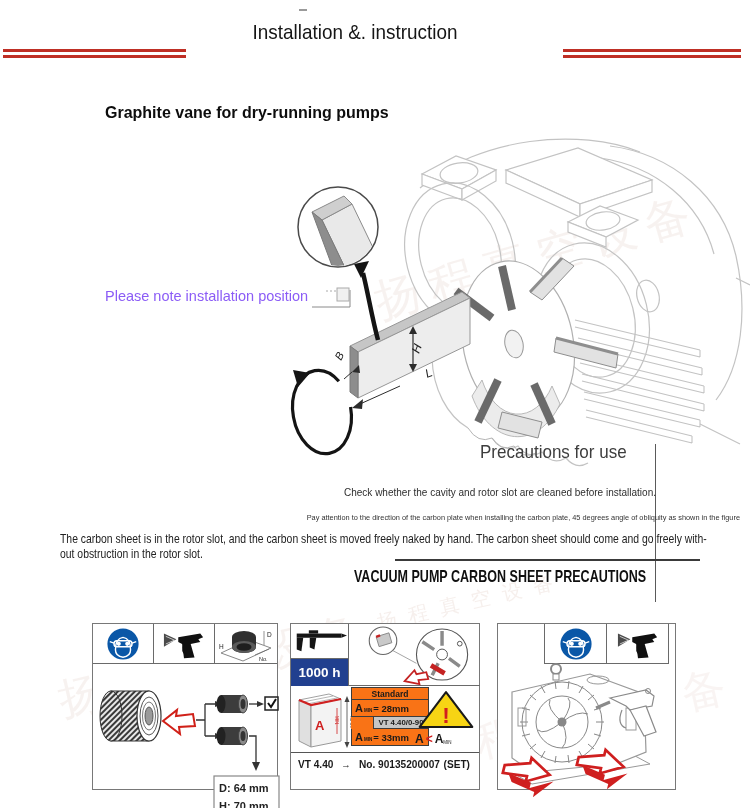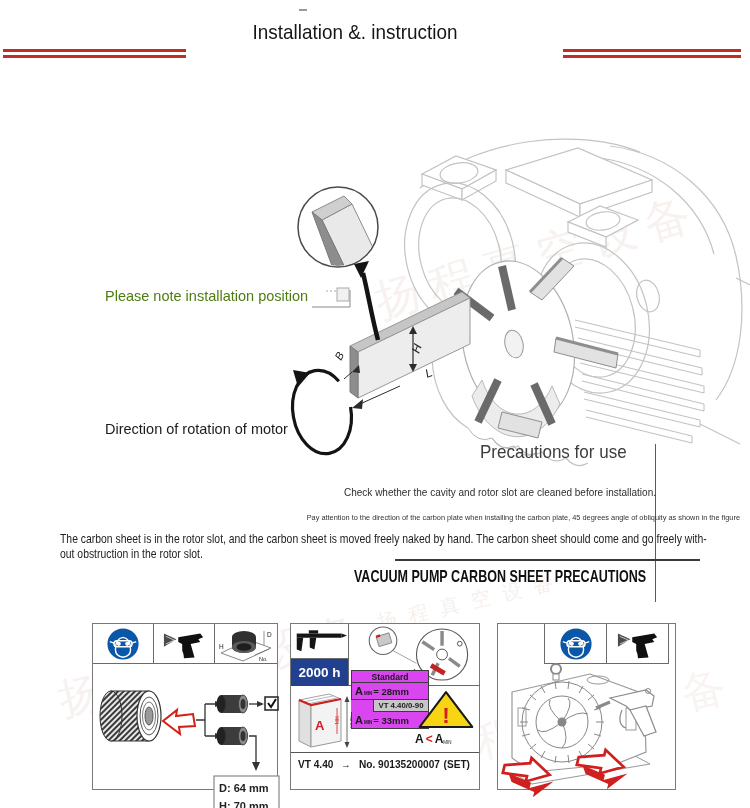--- a/index.html
+++ b/index.html
@@ -7,21 +7,21 @@
         font-family:"Liberation Sans",sans-serif;color:#1a1a1a;}
   .abs{position:absolute;}
   .nowrap{white-space:nowrap;}
   .redline{position:absolute;height:3px;background:#bf2f25;}
   .panel{position:absolute;top:623px;height:167px;border:1px solid #787878;background:#fff;box-sizing:border-box;overflow:visible;}
   .cell{box-sizing:border-box;border-right:1px solid #6a6a6a;border-bottom:1px solid #6a6a6a;
         display:flex;align-items:center;justify-content:center;background:#fff;}
   .wm{position:absolute;color:#c9a08f;opacity:.13;font-size:44px;letter-spacing:9px;
       transform:rotate(-13deg);white-space:nowrap;pointer-events:none;}
   svg{overflow:visible;}
-  .tbl{position:absolute;left:60px;top:46px;width:78px;background:#d946ef;font-family:"Liberation Sans",sans-serif;}
+  .tbl{position:absolute;left:60px;top:63px;width:78px;background:#f97316;font-family:"Liberation Sans",sans-serif;}
   .tbl>div{box-sizing:border-box;border:1px solid #3c3c3c;border-top:none;display:flex;align-items:center;justify-content:center;}
   .tbl .t-head{border-top:1.5px solid #3c3c3c;height:13px;font-size:8.5px;font-weight:bold;}
   .t-r{height:17px;font-size:9.5px;font-weight:bold;justify-content:flex-start!important;padding-left:3px;}
   .t-var{height:12px;background:#c6c6c6;font-size:7.8px;font-weight:bold;margin-left:22px;}
   .amin{font-size:11px;font-weight:bold;}
   .sub{font-size:4.5px;align-self:flex-end;margin:0 1px 3px 1px;}
 </style>
 </head>
 <body>
 
@@ -52,20 +52,21 @@
 
   <div class="abs" style="left:299px;top:9px;width:8px;height:2px;background:#9a9a9a;"></div>
   <div class="redline" style="left:3px;top:49px;width:183px;"></div>
   <div class="redline" style="left:3px;top:55px;width:183px;"></div>
   <div class="redline" style="left:563px;top:49px;width:178px;"></div>
   <div class="redline" style="left:563px;top:55px;width:178px;"></div>
 
   <div class="abs nowrap" style="left:355px;top:20px;font-size:21px;color:#161616;transform:translateX(-50%) scaleX(0.9);">Installation &amp;. instruction</div>
 
   <div class="abs" style="left:105px;top:102px;font-size:16px;font-weight:bold;line-height:22px;color:#0d0d0d;">
+    <div class="nowrap">Graphite vane for dry-running pumps</div>
   </div>
 
   <svg class="abs" style="left:0;top:128px;" width="750" height="345" viewBox="0 0 750 345">
 
     <text x="380" y="190" transform="rotate(-16 380 190)" font-size="46" letter-spacing="10" fill="#c9a08f" opacity="0.13">扬程真空设备</text>
 
     <g stroke="#c3c3c3" stroke-width="1.2" fill="#fff">
       <path d="M 420 60 C 480 8 580 0 640 24" fill="none"></path>
       <path d="M 610 18 C 672 26 722 68 736 128 C 748 182 742 238 716 272" fill="none"></path>
       <path d="M 600 30 C 655 38 700 74 714 126" fill="none"></path>
@@ -154,22 +155,21 @@
       <polygon points="293,242 310,245 298,259" fill="#141414"></polygon>
     </g>
 
     <g stroke="#8a8a8a" stroke-width="1" fill="none">
       <path d="M 312 179 L 350 179 L 350 162"></path>
       <rect x="337" y="160" width="12" height="13" fill="#f1f1f1" stroke="#aaa"></rect>
       <path d="M 326 163 L 337 163" stroke-dasharray="2 2" stroke="#aaa"></path>
     </g>
   </svg>
 
-  <div class="abs nowrap" style="left:105px;top:288px;font-size:14.5px;color:#4d7c0f;">Please note installation position</div>
-  <div class="abs nowrap" style="left:105px;top:421px;font-size:14.5px;color:#1c1c1c;">Direction of rotation of motor</div>
+  <div class="abs nowrap" style="left:105px;top:288px;font-size:14.5px;color:#8b5cf6;">Please note installation position</div>
 
   <div class="abs nowrap" style="left:480px;top:441px;font-size:18.5px;color:#3d3d3d;transform:scaleX(0.92);transform-origin:left center;">Precautions for use</div>
   <div class="abs" style="left:655px;top:444px;width:1px;height:158px;background:#5a5a5a;"></div>
 
   <div class="abs nowrap" style="left:500px;top:486px;font-size:11.5px;color:#2e2e2e;transform:translateX(-50%) scaleX(0.87);">Check whether the cavity and rotor slot are cleaned before installation.</div>
   <div class="abs nowrap" style="right:10px;top:513px;font-size:8px;color:#333;transform:scaleX(0.92);transform-origin:right center;">Pay attention to the direction of the carbon plate when installing the carbon plate, 45 degrees angle of obliquity as shown in the figure</div>
 
   <div class="abs" style="left:60px;top:531px;font-size:13px;color:#222;">
     <div class="nowrap" style="transform:scaleX(0.8);transform-origin:left center;line-height:15px;">The carbon sheet is in the rotor slot, and the carbon sheet is moved freely naked by hand. The carbon sheet should come and go freely with-</div>
     <div class="nowrap" style="transform:scaleX(0.8);transform-origin:left center;line-height:15px;">out obstruction in the rotor slot.</div>
@@ -255,21 +255,21 @@
   <div class="panel" style="left:290px;width:190px;">
     <div class="cell abs" style="left:0;top:0;width:58px;height:35px;">
       <svg width="54" height="28" viewBox="0 0 58 30">
         <rect x="4" y="7" width="48" height="4.5" fill="#151515"></rect>
         <polygon points="52,7 58,9 52,11.5" fill="#151515"></polygon>
         <polygon points="4,11.5 11,11.5 9,26 4,24" fill="#151515"></polygon>
         <polygon points="18,11.5 25,11.5 23,24 18,22" fill="#151515"></polygon>
         <rect x="17" y="3.5" width="10" height="3.5" fill="#151515"></rect>
       </svg>
     </div>
-    <div class="abs" style="left:0;top:35px;width:58px;height:27px;background:#21408f;color:#fff;font-weight:bold;font-size:13.5px;display:flex;align-items:center;justify-content:center;border-right:1px solid #6a6a6a;box-sizing:border-box;">2000 h</div>
+    <div class="abs" style="left:0;top:35px;width:58px;height:27px;background:#21408f;color:#fff;font-weight:bold;font-size:13.5px;display:flex;align-items:center;justify-content:center;border-right:1px solid #6a6a6a;box-sizing:border-box;">1000 h</div>
     <div class="abs" style="left:58px;top:0;width:131px;height:62px;border-bottom:1px solid #6a6a6a;box-sizing:border-box;">
       <svg width="131" height="61" viewBox="0 0 132 62">
         <circle cx="94" cy="31" r="26" fill="#fff" stroke="#555" stroke-width="1.1"></circle>
         <g stroke="#8a8a8a" stroke-width="3.5">
           <path d="M 94 22 L 94 7 M 101 35 L 112 43 M 86 26 L 74 18 M 90 40 L 84 52"></path>
         </g>
         <circle cx="94" cy="31" r="5.5" fill="#fff" stroke="#555"></circle>
         <circle cx="112" cy="20" r="2.4" fill="#fff" stroke="#555"></circle>
         <rect x="84" y="40" width="16" height="5" fill="#c42222" transform="rotate(30 84 40)"></rect>
         <polygon points="56,58 66,47 68,51 78,49 80,56 70,57 71,61" fill="#fff" stroke="#c42222" stroke-width="1.8"></polygon>

